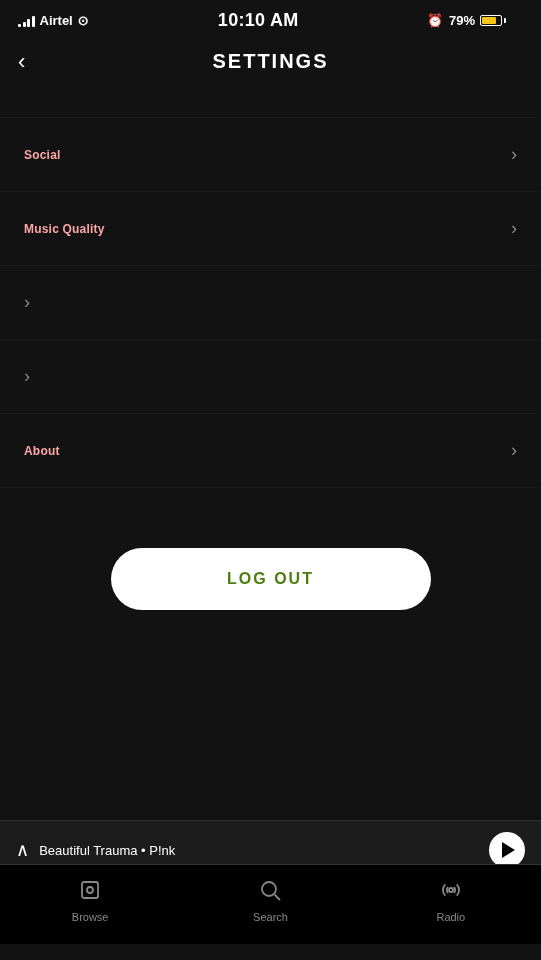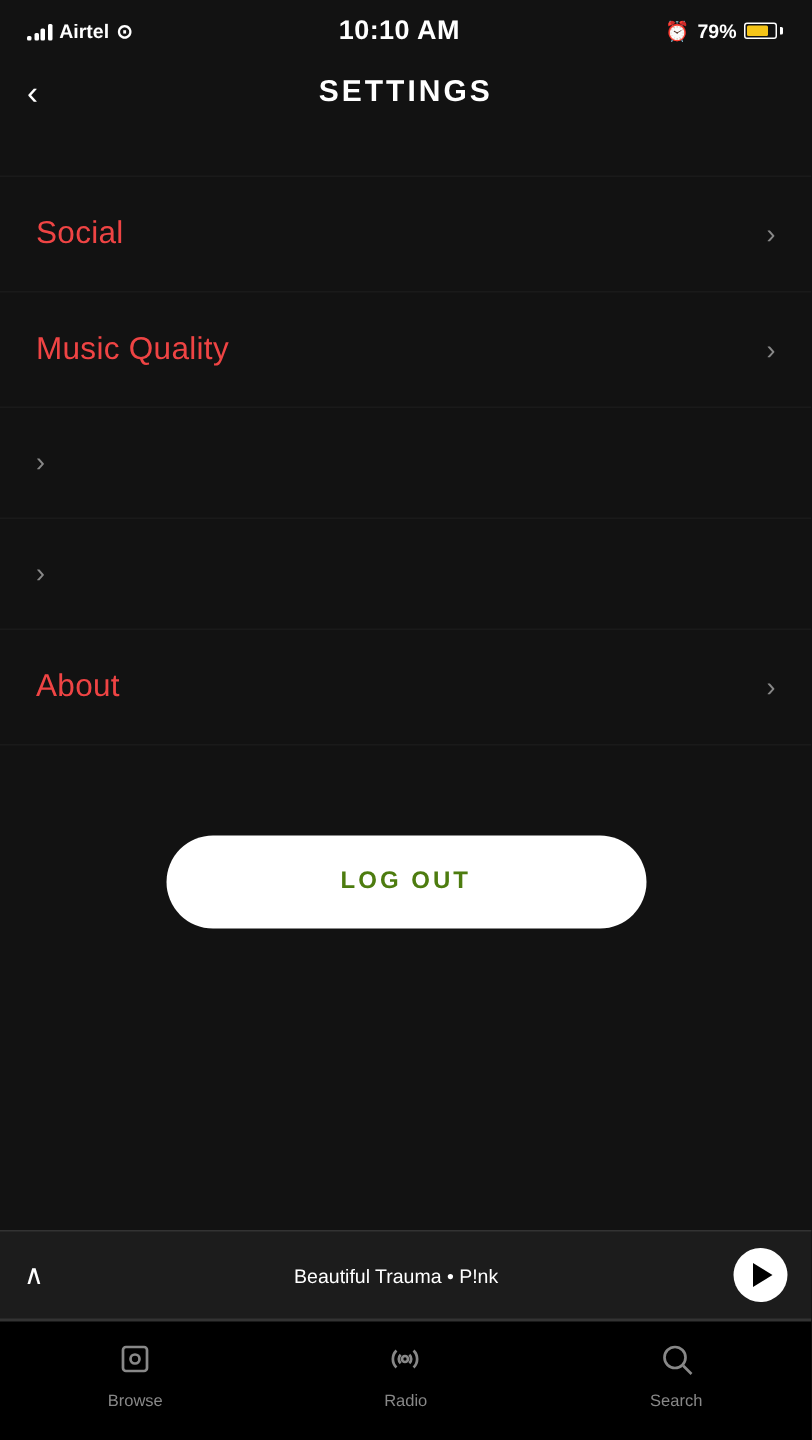--- a/index.html
+++ b/index.html
@@ -13,21 +13,21 @@
       font-family: -apple-system, BlinkMacSystemFont, 'Helvetica Neue', Arial, sans-serif;
       overflow: hidden;
       position: relative;
     }
 
     
     .status-bar {
       display: flex;
       justify-content: space-between;
       align-items: center;
-      padding: 8px 19px 4px 18px;
+      padding: 8px 35px 4px 18px;
       height: 36px;
     }
     .status-left {
       display: flex;
       align-items: center;
       gap: 5px;
       font-size: 13px;
       font-weight: 600;
     }
     .status-center {
@@ -119,23 +119,23 @@
       justify-content: space-between;
       align-items: center;
       padding: 26px 24px;
       cursor: pointer;
       border-bottom: 1px solid #1a1a1a;
     }
     .menu-item:first-child {
       border-top: 1px solid #1a1a1a;
     }
     .menu-item-label {
-      font-size: 21px;
-      font-weight: 400;
-      color: #ef4444;
+      font-size: 12px;
+      font-weight: 700;
+      color: #fca5a5;
       letter-spacing: 0.2px;
     }
     .chevron {
       color: #888;
       font-size: 18px;
     }
 
     
     .logout-container {
       display: flex;
@@ -172,21 +172,20 @@
     }
     .mini-player-chevron {
       color: #fff;
       font-size: 18px;
       margin-right: 10px;
     }
     .mini-player-info {
       flex: 1;
       display: flex;
       flex-direction: column;
-      align-items: center;
     }
     .mini-player-track {
       font-size: 13px;
       font-weight: 500;
       color: #fff;
     }
     .mini-player-play {
       width: 36px;
       height: 36px;
       background: #fff;
@@ -201,21 +200,21 @@
       height: 0;
       border-top: 8px solid transparent;
       border-bottom: 8px solid transparent;
       border-left: 13px solid #000;
       margin-left: 2px;
     }
 
     
     .bottom-nav {
       position: absolute;
-      bottom: 0;
+      bottom: 16px;
       left: 0;
       right: 0;
       height: 80px;
       background: #000;
       display: flex;
       align-items: center;
       justify-content: space-around;
       border-top: 1px solid #333;
       padding-bottom: 8px;
     }
@@ -327,33 +326,33 @@
         <rect x="4" y="4" width="16" height="16" rx="2"></rect>
         <circle cx="12" cy="12" r="3"></circle>
       </svg>
     </div>
     <span class="nav-label">Browse</span>
   </div>
 
   <div class="nav-item">
     <div class="nav-icon">
       <svg width="24" height="24" viewBox="0 0 24 24" fill="none" stroke="#888" stroke-width="1.8">
+        <circle cx="11" cy="11" r="7"></circle>
+        <line x1="16.5" y1="16.5" x2="22" y2="22"></line>
+      </svg>
+    </div>
+    <span class="nav-label">Search</span>
+  </div>
+
+  <div class="nav-item">
+    <div class="nav-icon">
+      <svg width="24" height="24" viewBox="0 0 24 24" fill="none" stroke="#888" stroke-width="1.8">
         <circle cx="12" cy="12" r="2"></circle>
         <path d="M6.3 6.3a8 8 0 0 0 0 11.4"></path>
         <path d="M17.7 6.3a8 8 0 0 1 0 11.4"></path>
         <path d="M9.1 9.1a4 4 0 0 0 0 5.8"></path>
         <path d="M14.9 9.1a4 4 0 0 1 0 5.8"></path>
       </svg>
     </div>
     <span class="nav-label">Radio</span>
   </div>
 
-  <div class="nav-item">
-    <div class="nav-icon">
-      <svg width="24" height="24" viewBox="0 0 24 24" fill="none" stroke="#888" stroke-width="1.8">
-        <circle cx="11" cy="11" r="7"></circle>
-        <line x1="16.5" y1="16.5" x2="22" y2="22"></line>
-      </svg>
-    </div>
-    <span class="nav-label">Search</span>
-  </div>
-
 </div>
 
 </body></html>

